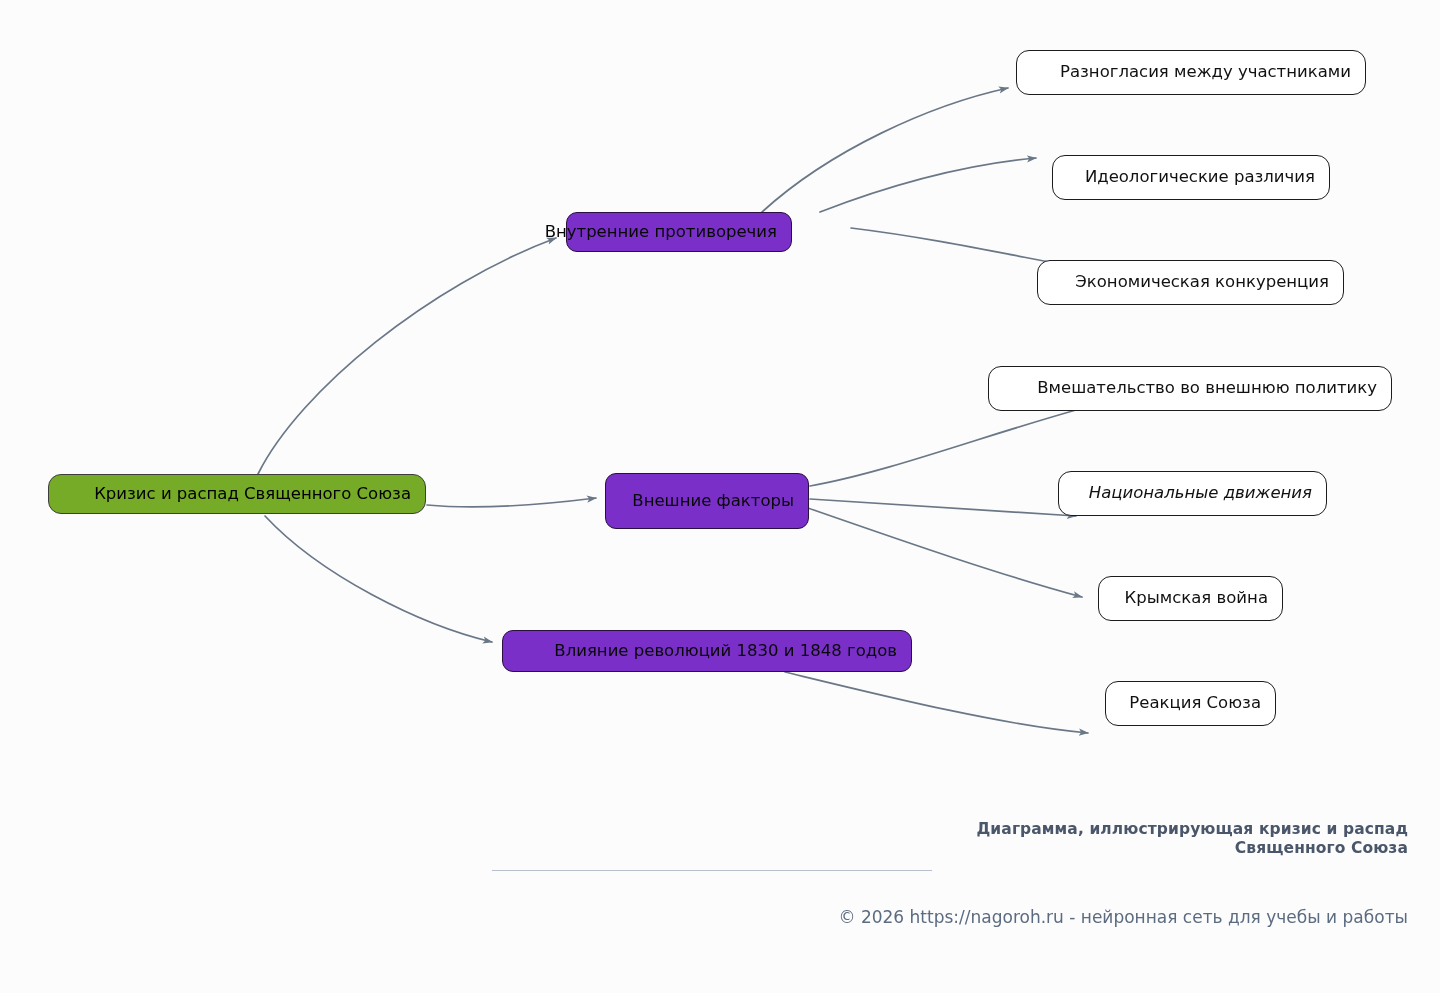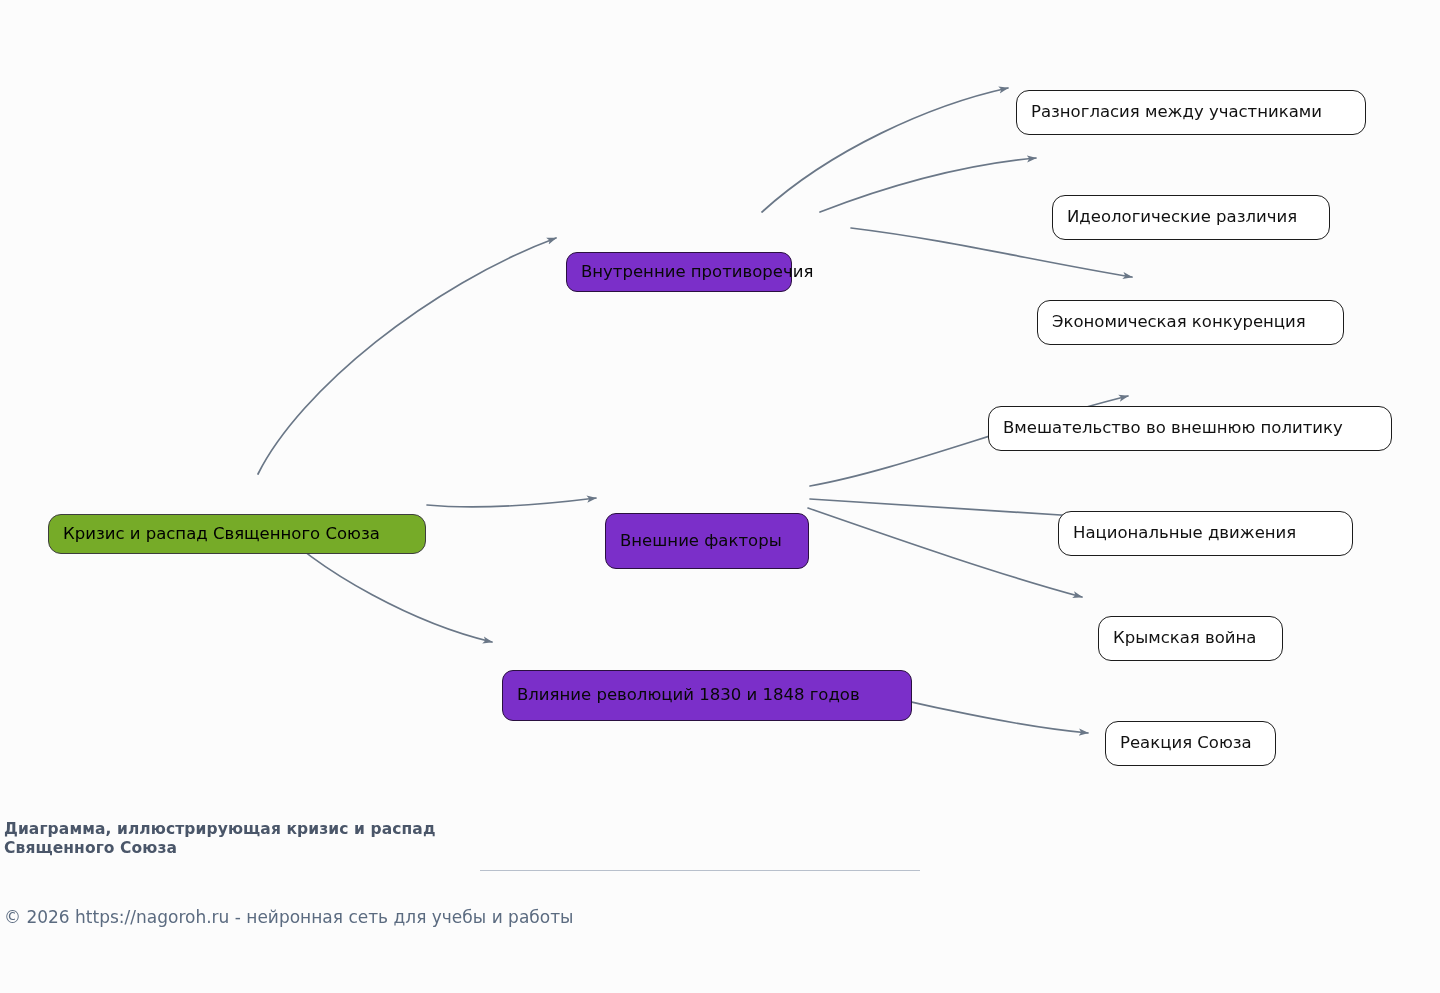--- a/index.html
+++ b/index.html
@@ -23,25 +23,24 @@
     top: 0;
     width: 1440px;
     height: 993px;
     pointer-events: none;
   }
   .node {
     position: absolute;
     box-sizing: border-box;
     display: flex;
     align-items: center;
-    justify-content: flex-start;
+    justify-content: flex-end;
     white-space: nowrap;
     border-radius: 11px;
     font-family: "DejaVu Sans", sans-serif;
-    margin-top: 40px;
   }
   .node-root {
     background: #76ab28;
     border: 1.6px solid #3d3d3d;
     color: #0d0d0d;
     font-size: 16.5px;
     border-radius: 13px;
   }
   .node-branch {
     background: #7b2fc9;
@@ -56,23 +55,23 @@
     color: #111111;
     font-size: 16.5px;
     border-radius: 13px;
   }
   .node-label {
     padding: 0 14px;
     line-height: 1;
   }
   #footer {
     position: absolute;
-    left: 4px;
+    left: 16px;
     width: 1392px;
-    text-align: left;
+    text-align: right;
   }
   #footer-title {
     color: #4a5669;
     font-weight: bold;
     font-size: 15.5px;
     line-height: 19px;
     letter-spacing: 0.1px;
   }
   #footer-divider {
     width: 440px;
@@ -127,27 +126,27 @@
       </div>
       <div class="node node-leaf" style="left: 1037px; top: 260px; width: 307px; height: 45px;">
         <span class="node-label">Экономическая конкуренция</span>
       </div>
       <div class="node node-branch" style="left: 605px; top: 473px; width: 204px; height: 56px; background: rgb(123, 47, 201); border-color: rgb(42, 16, 64); color: rgb(8, 8, 8);">
         <span class="node-label">Внешние факторы</span>
       </div>
       <div class="node node-leaf" style="left: 988px; top: 366px; width: 404px; height: 45px;">
         <span class="node-label">Вмешательство во внешнюю политику</span>
       </div>
-      <div class="node node-leaf" style="left: 1058px; top: 471px; width: 295px; height: 45px;">
+      <div class="node node-leaf" style="left: 1058px; top: 471px; width: 269px; height: 45px; font-style: italic;">
         <span class="node-label">Национальные движения</span>
       </div>
       <div class="node node-leaf" style="left: 1098px; top: 576px; width: 185px; height: 45px;">
         <span class="node-label">Крымская война</span>
       </div>
-      <div class="node node-branch" style="left: 502px; top: 630px; width: 410px; height: 51px; background: rgb(123, 47, 201); border-color: rgb(42, 16, 64); color: rgb(8, 8, 8);">
+      <div class="node node-branch" style="left: 502px; top: 630px; width: 410px; height: 42px; background: rgb(123, 47, 201); border-color: rgb(42, 16, 64); color: rgb(8, 8, 8);">
         <span class="node-label">Влияние революций 1830 и 1848 годов</span>
       </div>
       <div class="node node-leaf" style="left: 1105px; top: 681px; width: 171px; height: 45px;">
         <span class="node-label">Реакция Союза</span>
       </div>
     </div>
 
   <div id="footer" style="top: 820px;">
     <div id="footer-title" style="color: rgb(74, 86, 105);">
       <div>Диаграмма, иллюстрирующая кризис и распад</div>

